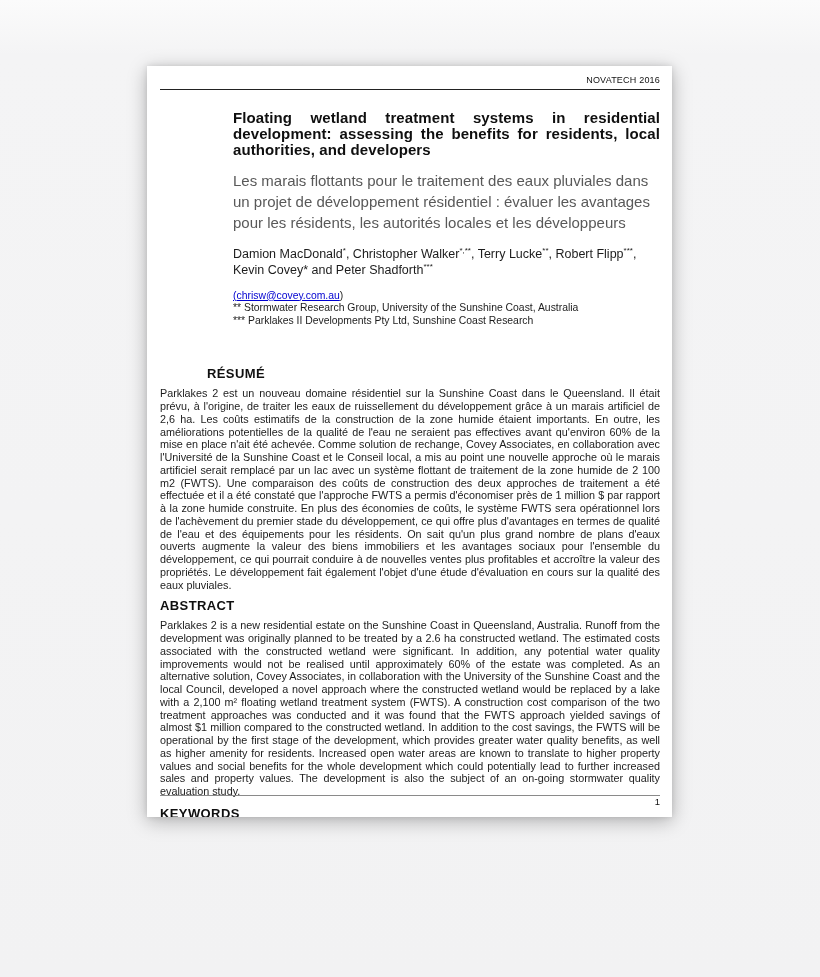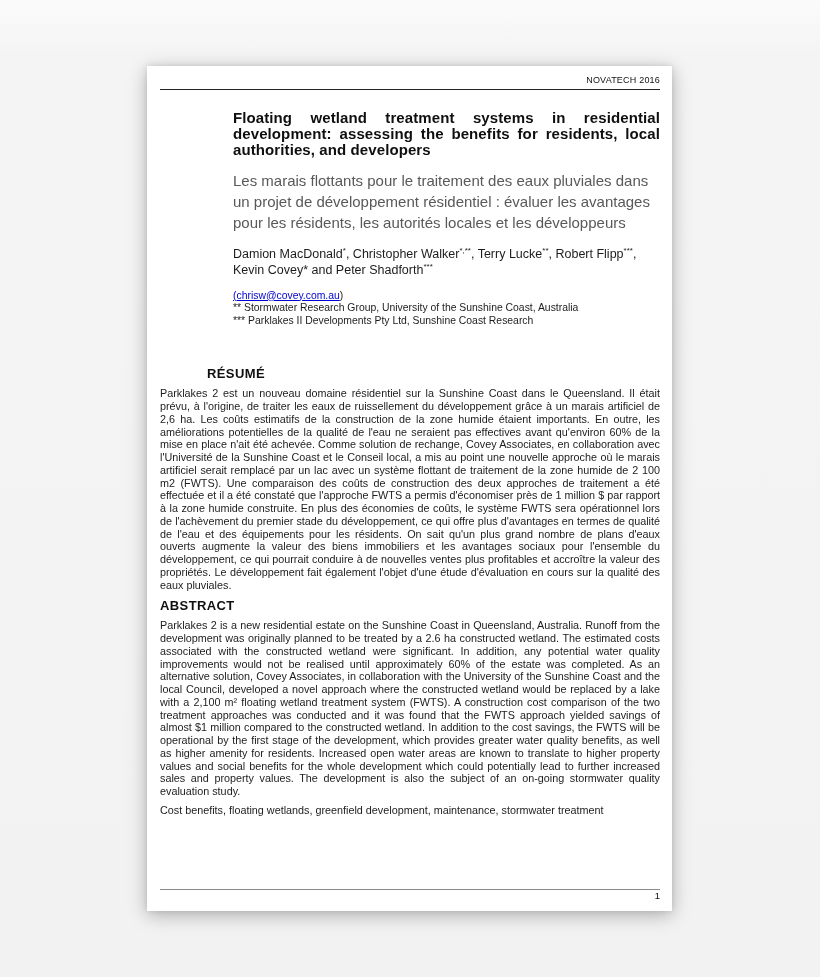--- a/index.html
+++ b/index.html
@@ -3,21 +3,21 @@
 <meta charset="utf-8">
 <style>
   html,body{margin:0;padding:0;}
   body{
     width:820px;height:977px;position:relative;overflow:hidden;
     background:linear-gradient(180deg,#fbfbfb 0px,#f4f4f5 55px,#f2f2f3 100%);
     font-family:"Liberation Sans",sans-serif;
     -webkit-font-smoothing:antialiased;
   }
   .page{
-    position:absolute;left:147px;top:66px;width:525px;height:845px;
+    position:absolute;left:147px;top:66px;width:525px;height:751px;
     background:#ffffff;
     box-shadow:0 4px 18px rgba(0,0,0,.28),0 0 6px rgba(0,0,0,.10);
     overflow:hidden;
   }
   .content{position:absolute;left:13px;right:12px;top:0;}
   .pg-header{
     margin-top:9px;text-align:right;font-size:9px;line-height:11px;color:#111;
     border-bottom:1.3px solid #222;padding-bottom:3px;letter-spacing:.2px;
   }
   .title-block{margin-left:73px;margin-top:20px;}
@@ -73,20 +73,21 @@
         <div class="affil-line">*** Parklakes II Developments Pty Ltd, Sunshine Coast Research</div>
       </div>
     </div>
 
     <div class="section-heading h-resume">RÉSUMÉ</div>
     <div class="body-text">Parklakes 2 est un nouveau domaine résidentiel sur la Sunshine Coast dans le Queensland. Il était prévu, à l'origine, de traiter les eaux de ruissellement du développement grâce à un marais artificiel de 2,6 ha. Les coûts estimatifs de la construction de la zone humide étaient importants. En outre, les améliorations potentielles de la qualité de l'eau ne seraient pas effectives avant qu'environ 60% de la mise en place n'ait été achevée. Comme solution de rechange, Covey Associates, en collaboration avec l'Université de la Sunshine Coast et le Conseil local, a mis au point une nouvelle approche où le marais artificiel serait remplacé par un lac avec un système flottant de traitement de la zone humide de 2 100 m2 (FWTS). Une comparaison des coûts de construction des deux approches de traitement a été effectuée et il a été constaté que l'approche FWTS a permis d'économiser près de 1 million $ par rapport à la zone humide construite. En plus des économies de coûts, le système FWTS sera opérationnel lors de l'achèvement du premier stade du développement, ce qui offre plus d'avantages en termes de qualité de l'eau et des équipements pour les résidents. On sait qu'un plus grand nombre de plans d'eaux ouverts augmente la valeur des biens immobiliers et les avantages sociaux pour l'ensemble du développement, ce qui pourrait conduire à de nouvelles ventes plus profitables et accroître la valeur des propriétés. Le développement fait également l'objet d'une étude d'évaluation en cours sur la qualité des eaux pluviales.</div>
 
     <div class="section-heading h-abstract">ABSTRACT</div>
     <div class="body-text">Parklakes 2 is a new residential estate on the Sunshine Coast in Queensland, Australia. Runoff from the development was originally planned to be treated by a 2.6 ha constructed wetland. The estimated costs associated with the constructed wetland were significant. In addition, any potential water quality improvements would not be realised until approximately 60% of the estate was completed. As an alternative solution, Covey Associates, in collaboration with the University of the Sunshine Coast and the local Council, developed a novel approach where the constructed wetland would be replaced by a lake with a 2,100 m² floating wetland treatment system (FWTS). A construction cost comparison of the two treatment approaches was conducted and it was found that the FWTS approach yielded savings of almost $1 million compared to the constructed wetland. In addition to the cost savings, the FWTS will be operational by the first stage of the development, which provides greater water quality benefits, as well as higher amenity for residents. Increased open water areas are known to translate to higher property values and social benefits for the whole development which could potentially lead to further increased sales and property values. The development is also the subject of an on-going stormwater quality evaluation study.</div>
 
+    <div class="section-heading h-keywords">KEYWORDS</div>
     <div class="keywords-text">Cost benefits, floating wetlands, greenfield development, maintenance, stormwater treatment</div>
 
   </div>
 
   <div class="pg-footer">
     <span>1</span>
   </div>
 </div>
 
 </body></html>

